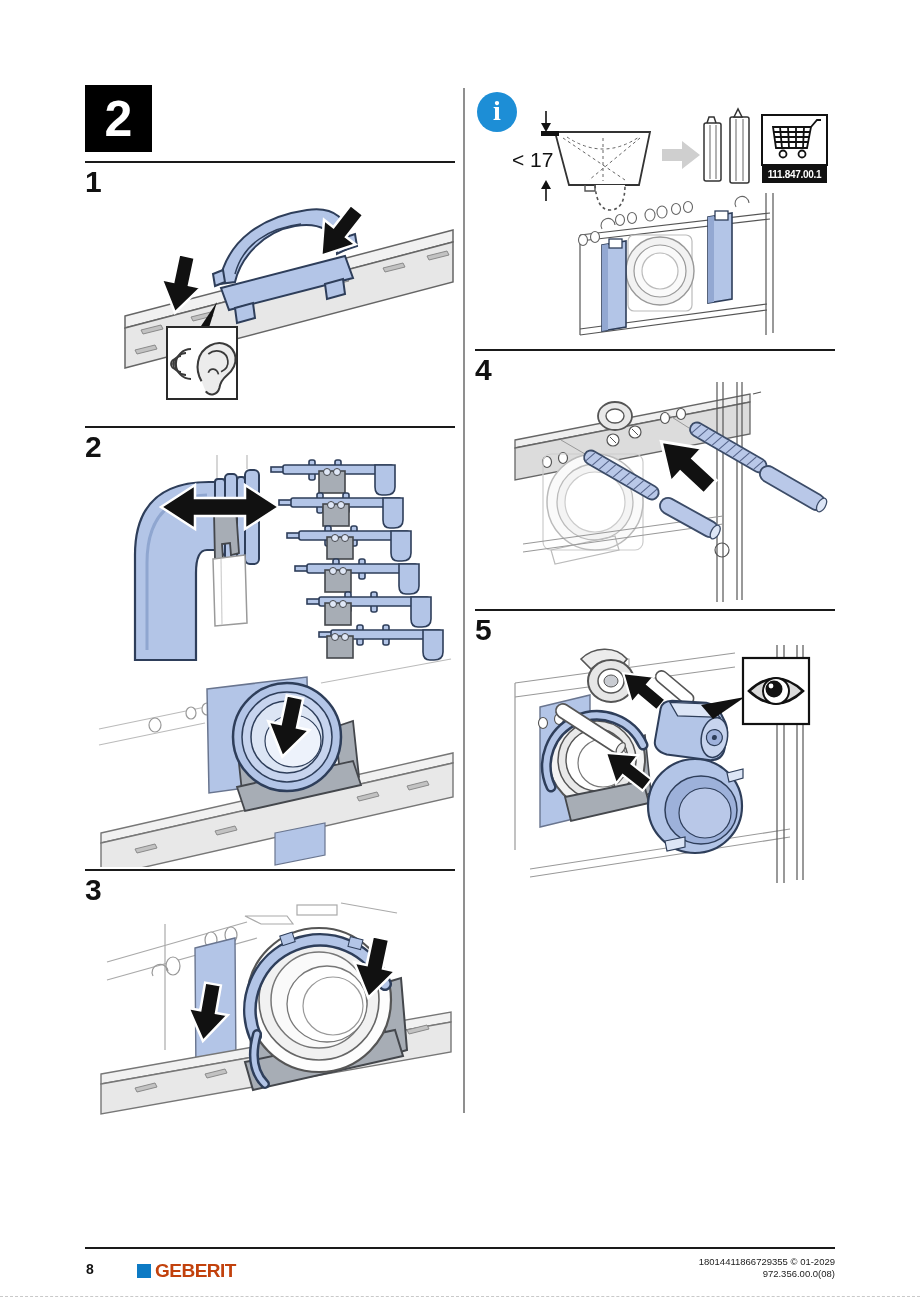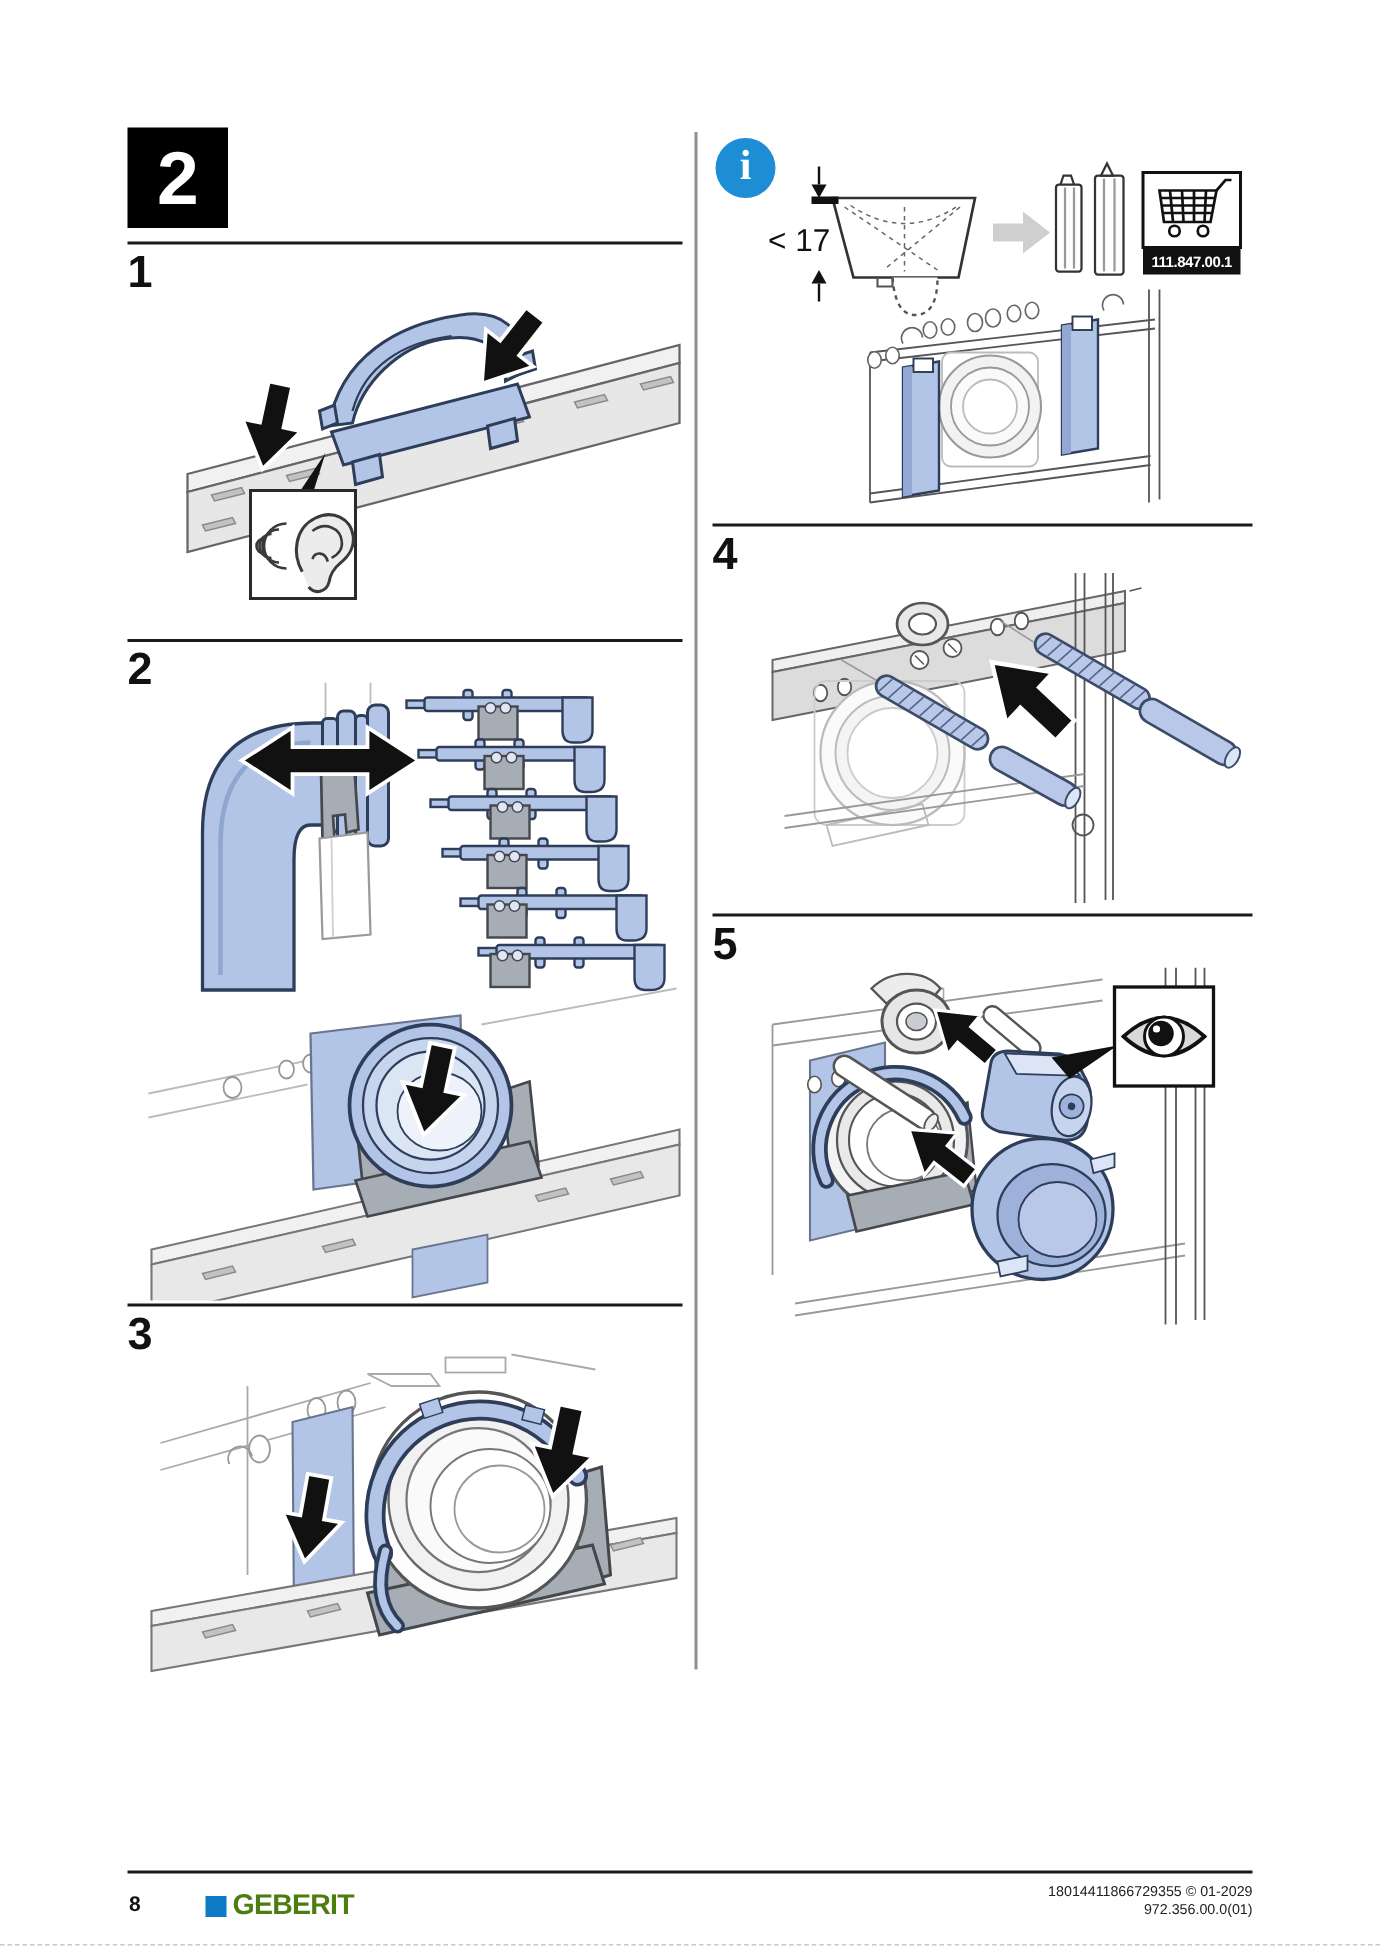--- a/index.html
+++ b/index.html
@@ -13,21 +13,21 @@
   .section-box span{color:#fff;font-size:50px;font-weight:bold;line-height:1;}
   .divider-v{position:absolute;left:463px;top:88px;width:2px;height:1025px;background:#8f8f8f;}
   .info-badge{position:absolute;left:477px;top:92px;width:40px;height:40px;border-radius:50%;
               background:#1d8ed6;display:flex;align-items:center;justify-content:center;}
   .info-badge span{color:#fff;font-family:"Liberation Serif",serif;font-weight:bold;
                    font-size:28px;line-height:1;margin-top:-2px;}
   .footer-rule{position:absolute;left:85px;top:1247px;width:750px;height:2px;background:#1a1a1a;}
   .footer-page{position:absolute;left:86px;top:1261px;font-size:14px;font-weight:bold;}
   .brand{position:absolute;left:137px;top:1260px;display:flex;align-items:center;}
   .brand .sq{width:14px;height:14px;background:#0d7ac4;margin-right:4px;}
-  .brand .txt{font-size:19px;font-weight:bold;letter-spacing:-0.5px;color:#4d7c0f;}
+  .brand .txt{font-size:19px;font-weight:bold;letter-spacing:-0.5px;color:#c2410c;}
   .footer-ref{position:absolute;right:85px;top:1256px;text-align:right;font-size:9.5px;
               line-height:12px;color:#222;}
   .bottom-edge{position:absolute;left:0;top:1296px;width:920px;border-top:1px dashed #c9c9c9;}
   svg{display:block;}
 </style>
 </head>
 <body>
 
 <div class="page">
 
@@ -522,17 +522,17 @@
   </svg>
 
   <div class="footer-rule"></div>
   <div class="footer-page">8</div>
   <div class="brand">
     <div class="sq"></div>
     <div class="txt">GEBERIT</div>
   </div>
   <div class="footer-ref">
     <div>18014411866729355 © 01-2029</div>
-    <div>972.356.00.0(01)</div>
+    <div>972.356.00.0(08)</div>
   </div>
   <div class="bottom-edge"></div>
 
 </div>
 
 </body></html>

